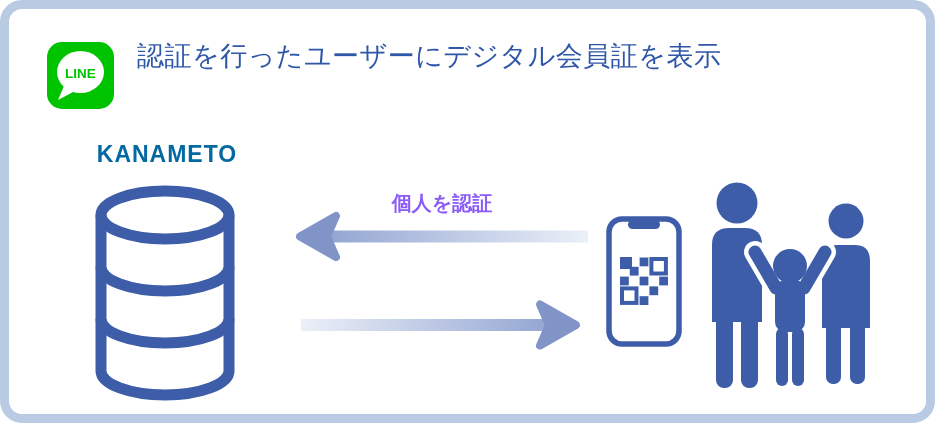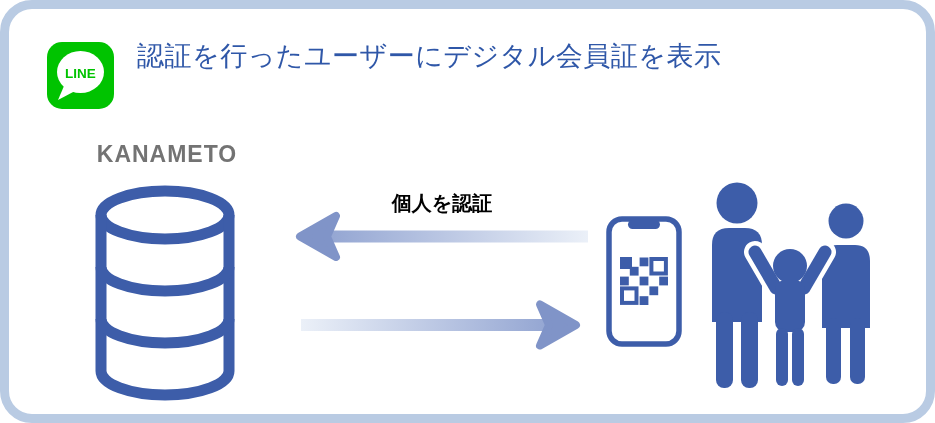--- a/index.html
+++ b/index.html
@@ -2,37 +2,37 @@
 <html><head>
 <meta charset="utf-8">
 <style>
   html,body{margin:0;padding:0;background:#ffffff;}
   body{font-family:"Liberation Sans","DejaVu Sans",sans-serif;}
   .frame{
     position:relative;
     width:935px;height:423px;
     box-sizing:border-box;
     border:9px solid #B9CBE3;
-    border-radius:32px;
+    border-radius:22px;
     background:#ffffff;
     overflow:hidden;
   }
   .abs{position:absolute;}
   .title-block{
     left:128px;top:30px;width:790px;
     color:#2F57A8;font-weight:normal;font-size:27px;line-height:35px;
     letter-spacing:0.5px;white-space:nowrap;
   }
   .entity-label{
-    color:#737373;font-weight:bold;text-align:center;white-space:nowrap;
+    color:#0369a1;font-weight:bold;text-align:center;white-space:nowrap;
   }
   .kanameto{left:78px;top:132px;width:160px;font-size:23px;letter-spacing:1px;}
   .friends{left:700px;top:132px;width:162px;font-size:22px;}
   .flow-label{
-    color:#000000;font-weight:bold;font-size:20px;text-align:center;white-space:nowrap;
+    color:#8b5cf6;font-weight:bold;font-size:20px;text-align:center;white-space:nowrap;
   }
   .flow-label-top{left:283px;top:181px;width:300px;}
   .flow-label-bottom{left:252px;top:332px;width:310px;}
   svg{display:block;}
 </style>
 </head>
 <body>
 
 <div class="frame">
 

